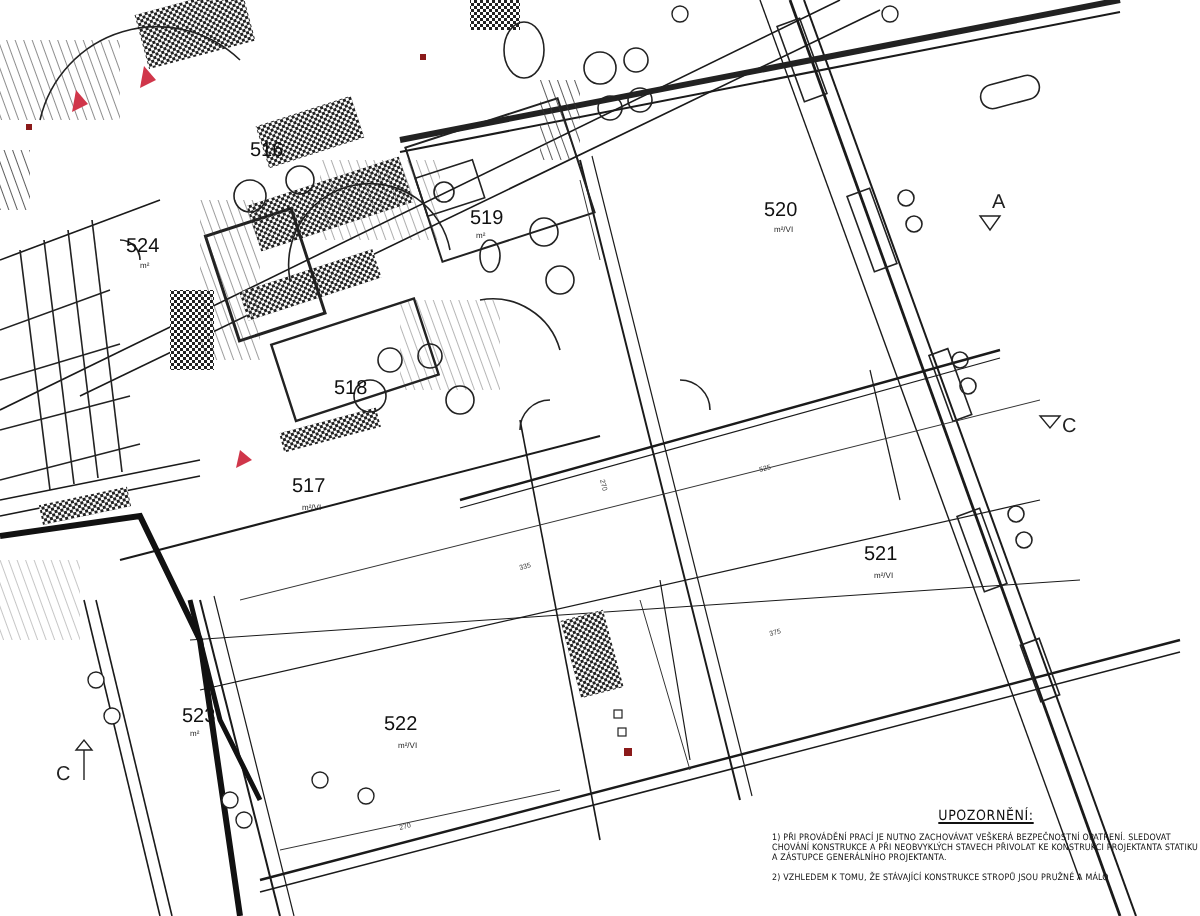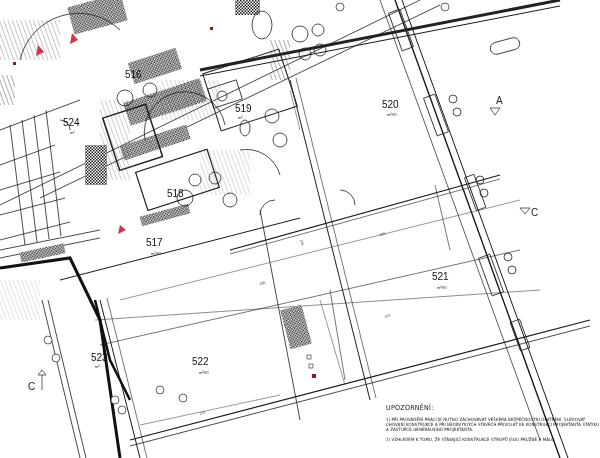--- a/index.html
+++ b/index.html
@@ -2,21 +2,21 @@
 <html><head>
 <meta charset="utf-8">
 <style>
   html, body { margin: 0; padding: 0; background: #ffffff; }
   body { width: 600px; height: 458px; overflow: hidden; position: relative; font-family: "Liberation Sans", sans-serif; }
   #plan { position: absolute; left: 0; top: 0; width: 600px; height: 458px; }
   .room-label { font-family: "Liberation Sans", sans-serif; font-size: 10px; fill: #111; }
   .room-sub { font-family: "Liberation Sans", sans-serif; font-size: 4px; fill: #222; }
   .dim { font-family: "Liberation Sans", sans-serif; font-size: 3.5px; fill: #333; }
   .notes { position: absolute; left: 386px; top: 404px; width: 214px; font-family: "DejaVu Sans Condensed", "DejaVu Sans", sans-serif; color: #111; line-height: 1.15; }
-  .notes .title { font-size: 7px; letter-spacing: 0.3px; margin-bottom: 5px; }
+  .notes .title { font-size: 7px; text-decoration: underline; letter-spacing: 0.3px; margin-bottom: 5px; text-align: center; }
   .notes .item { font-size: 4.4px; margin-bottom: 5px; letter-spacing: 0.1px; }
   .sec { font-family: "Liberation Sans", sans-serif; font-size: 10px; fill: #222; }
 </style>
 </head>
 <body>
 
 <svg id="plan" viewBox="0 0 600 458" xmlns="http://www.w3.org/2000/svg">
   <defs>
     <pattern id="hatch" width="3" height="3" patternUnits="userSpaceOnUse">
       <rect width="3" height="3" fill="#ffffff"></rect>

